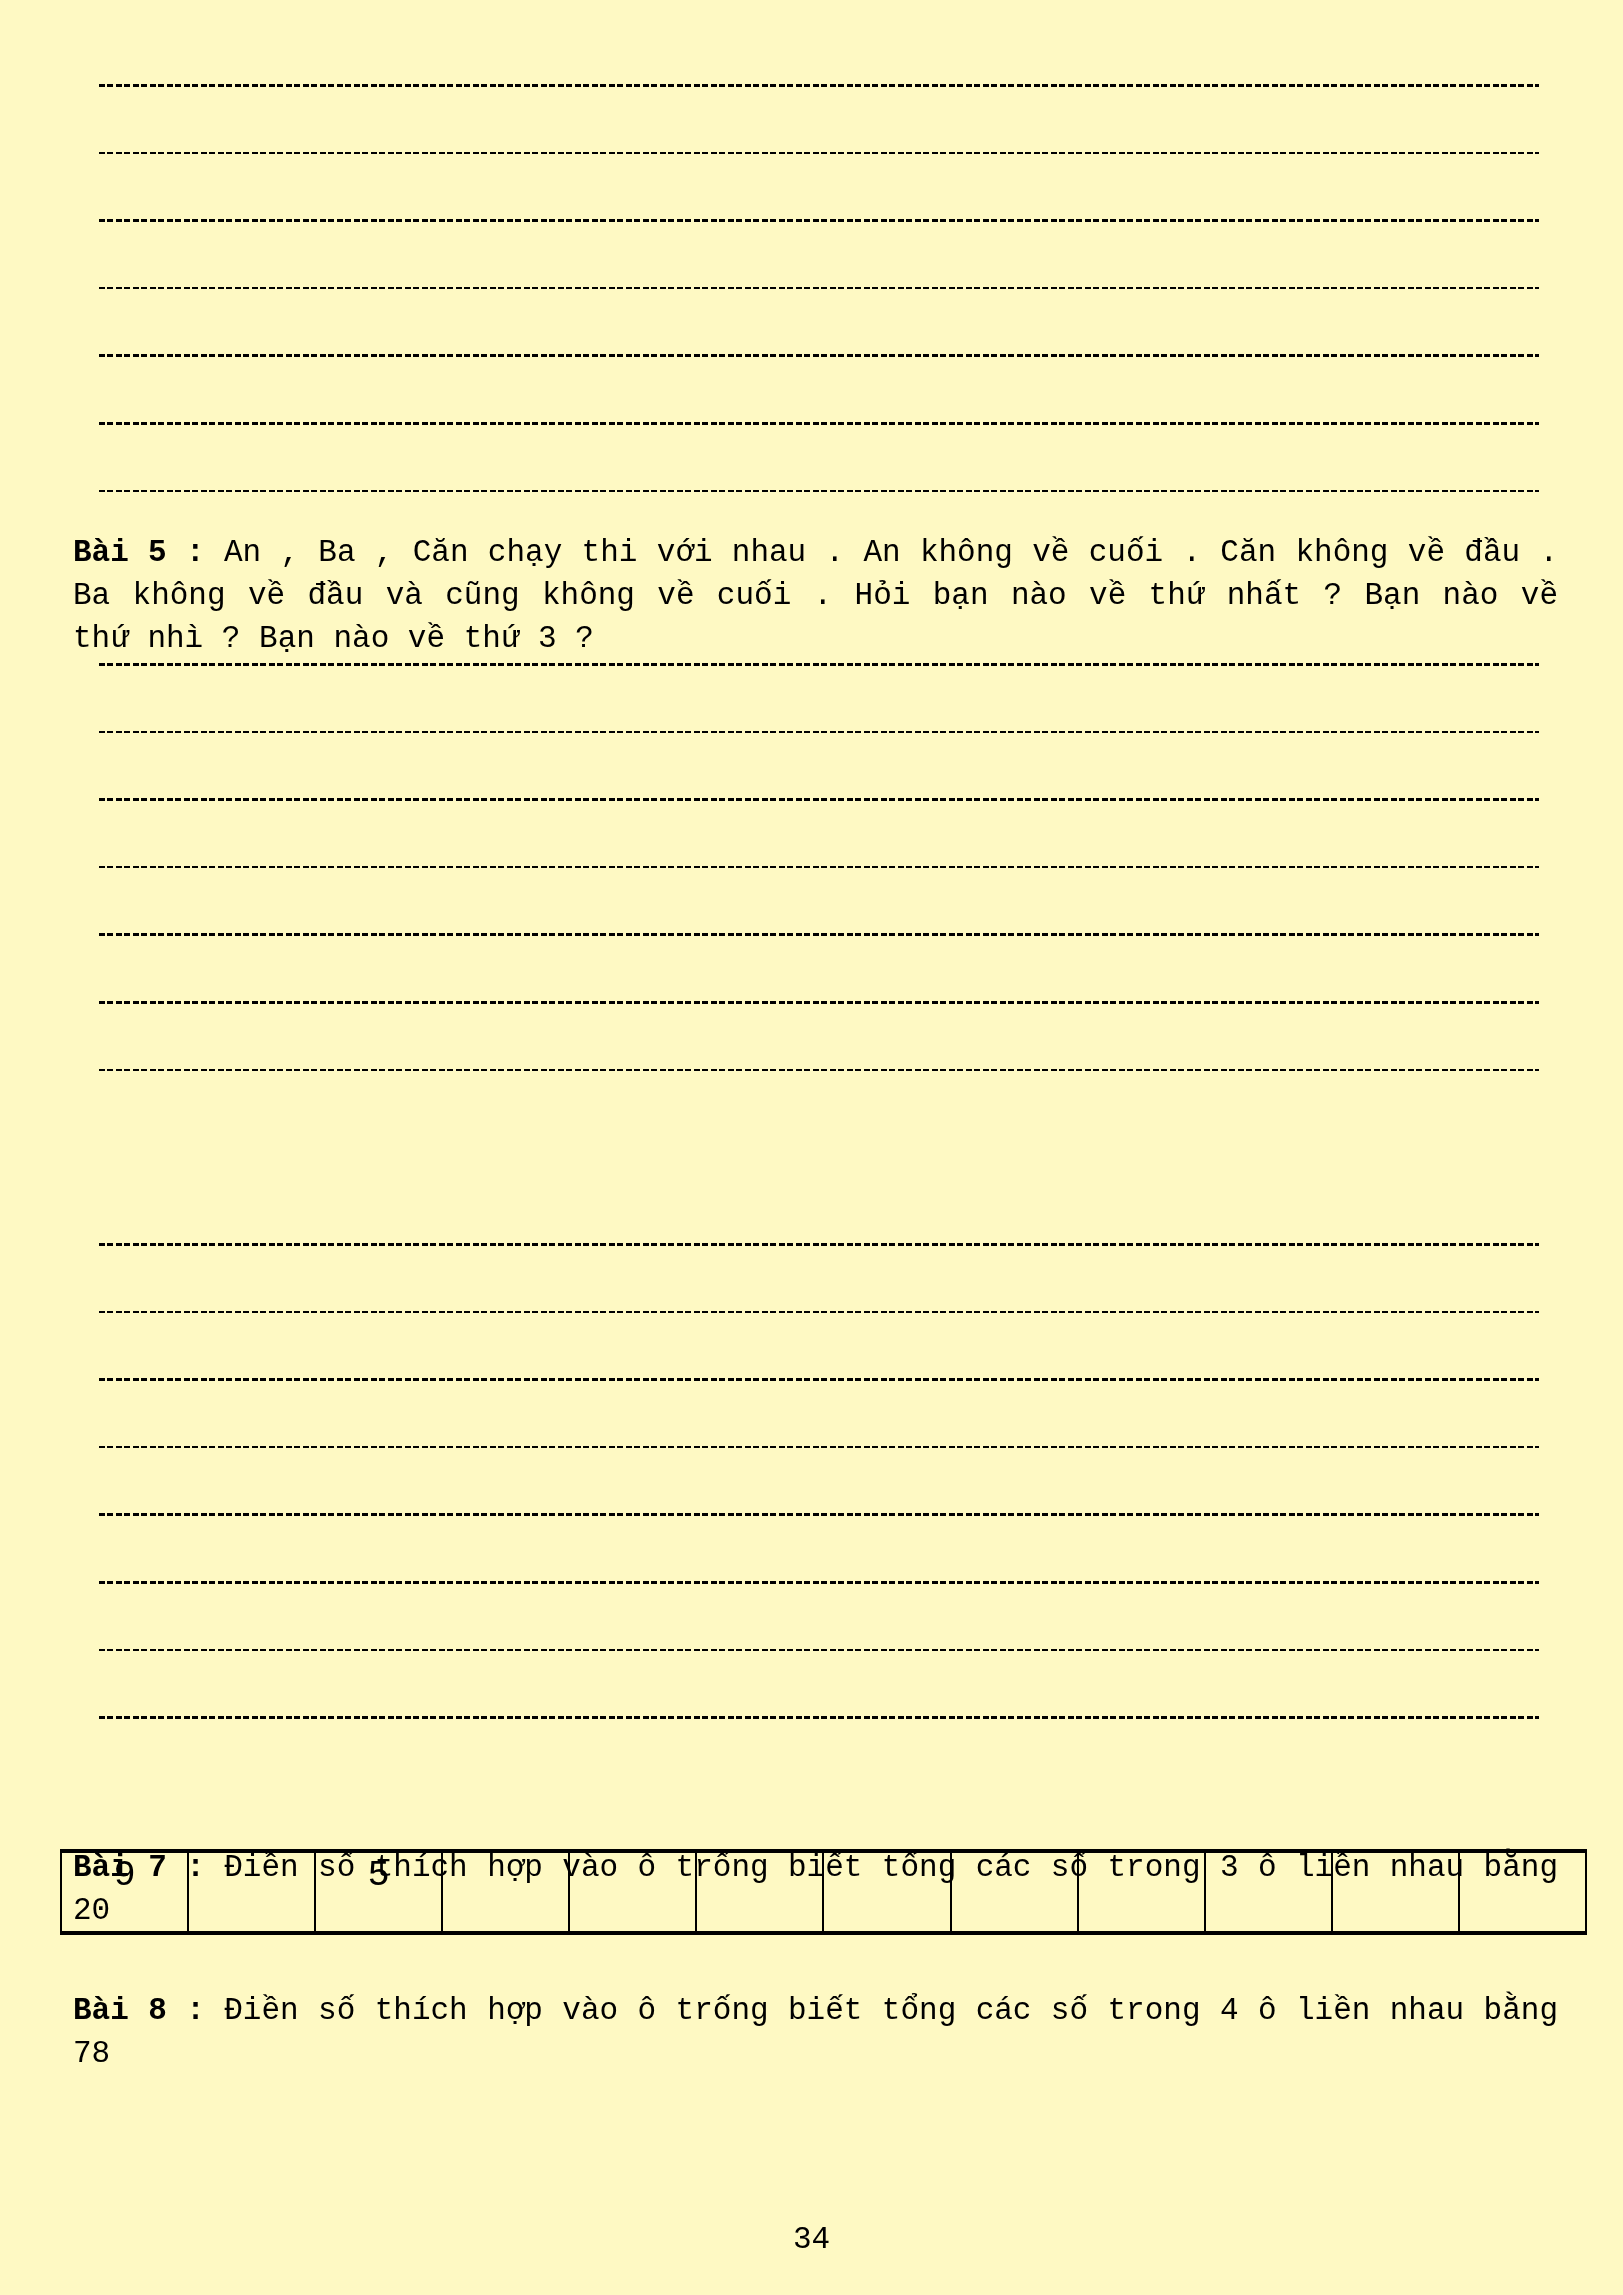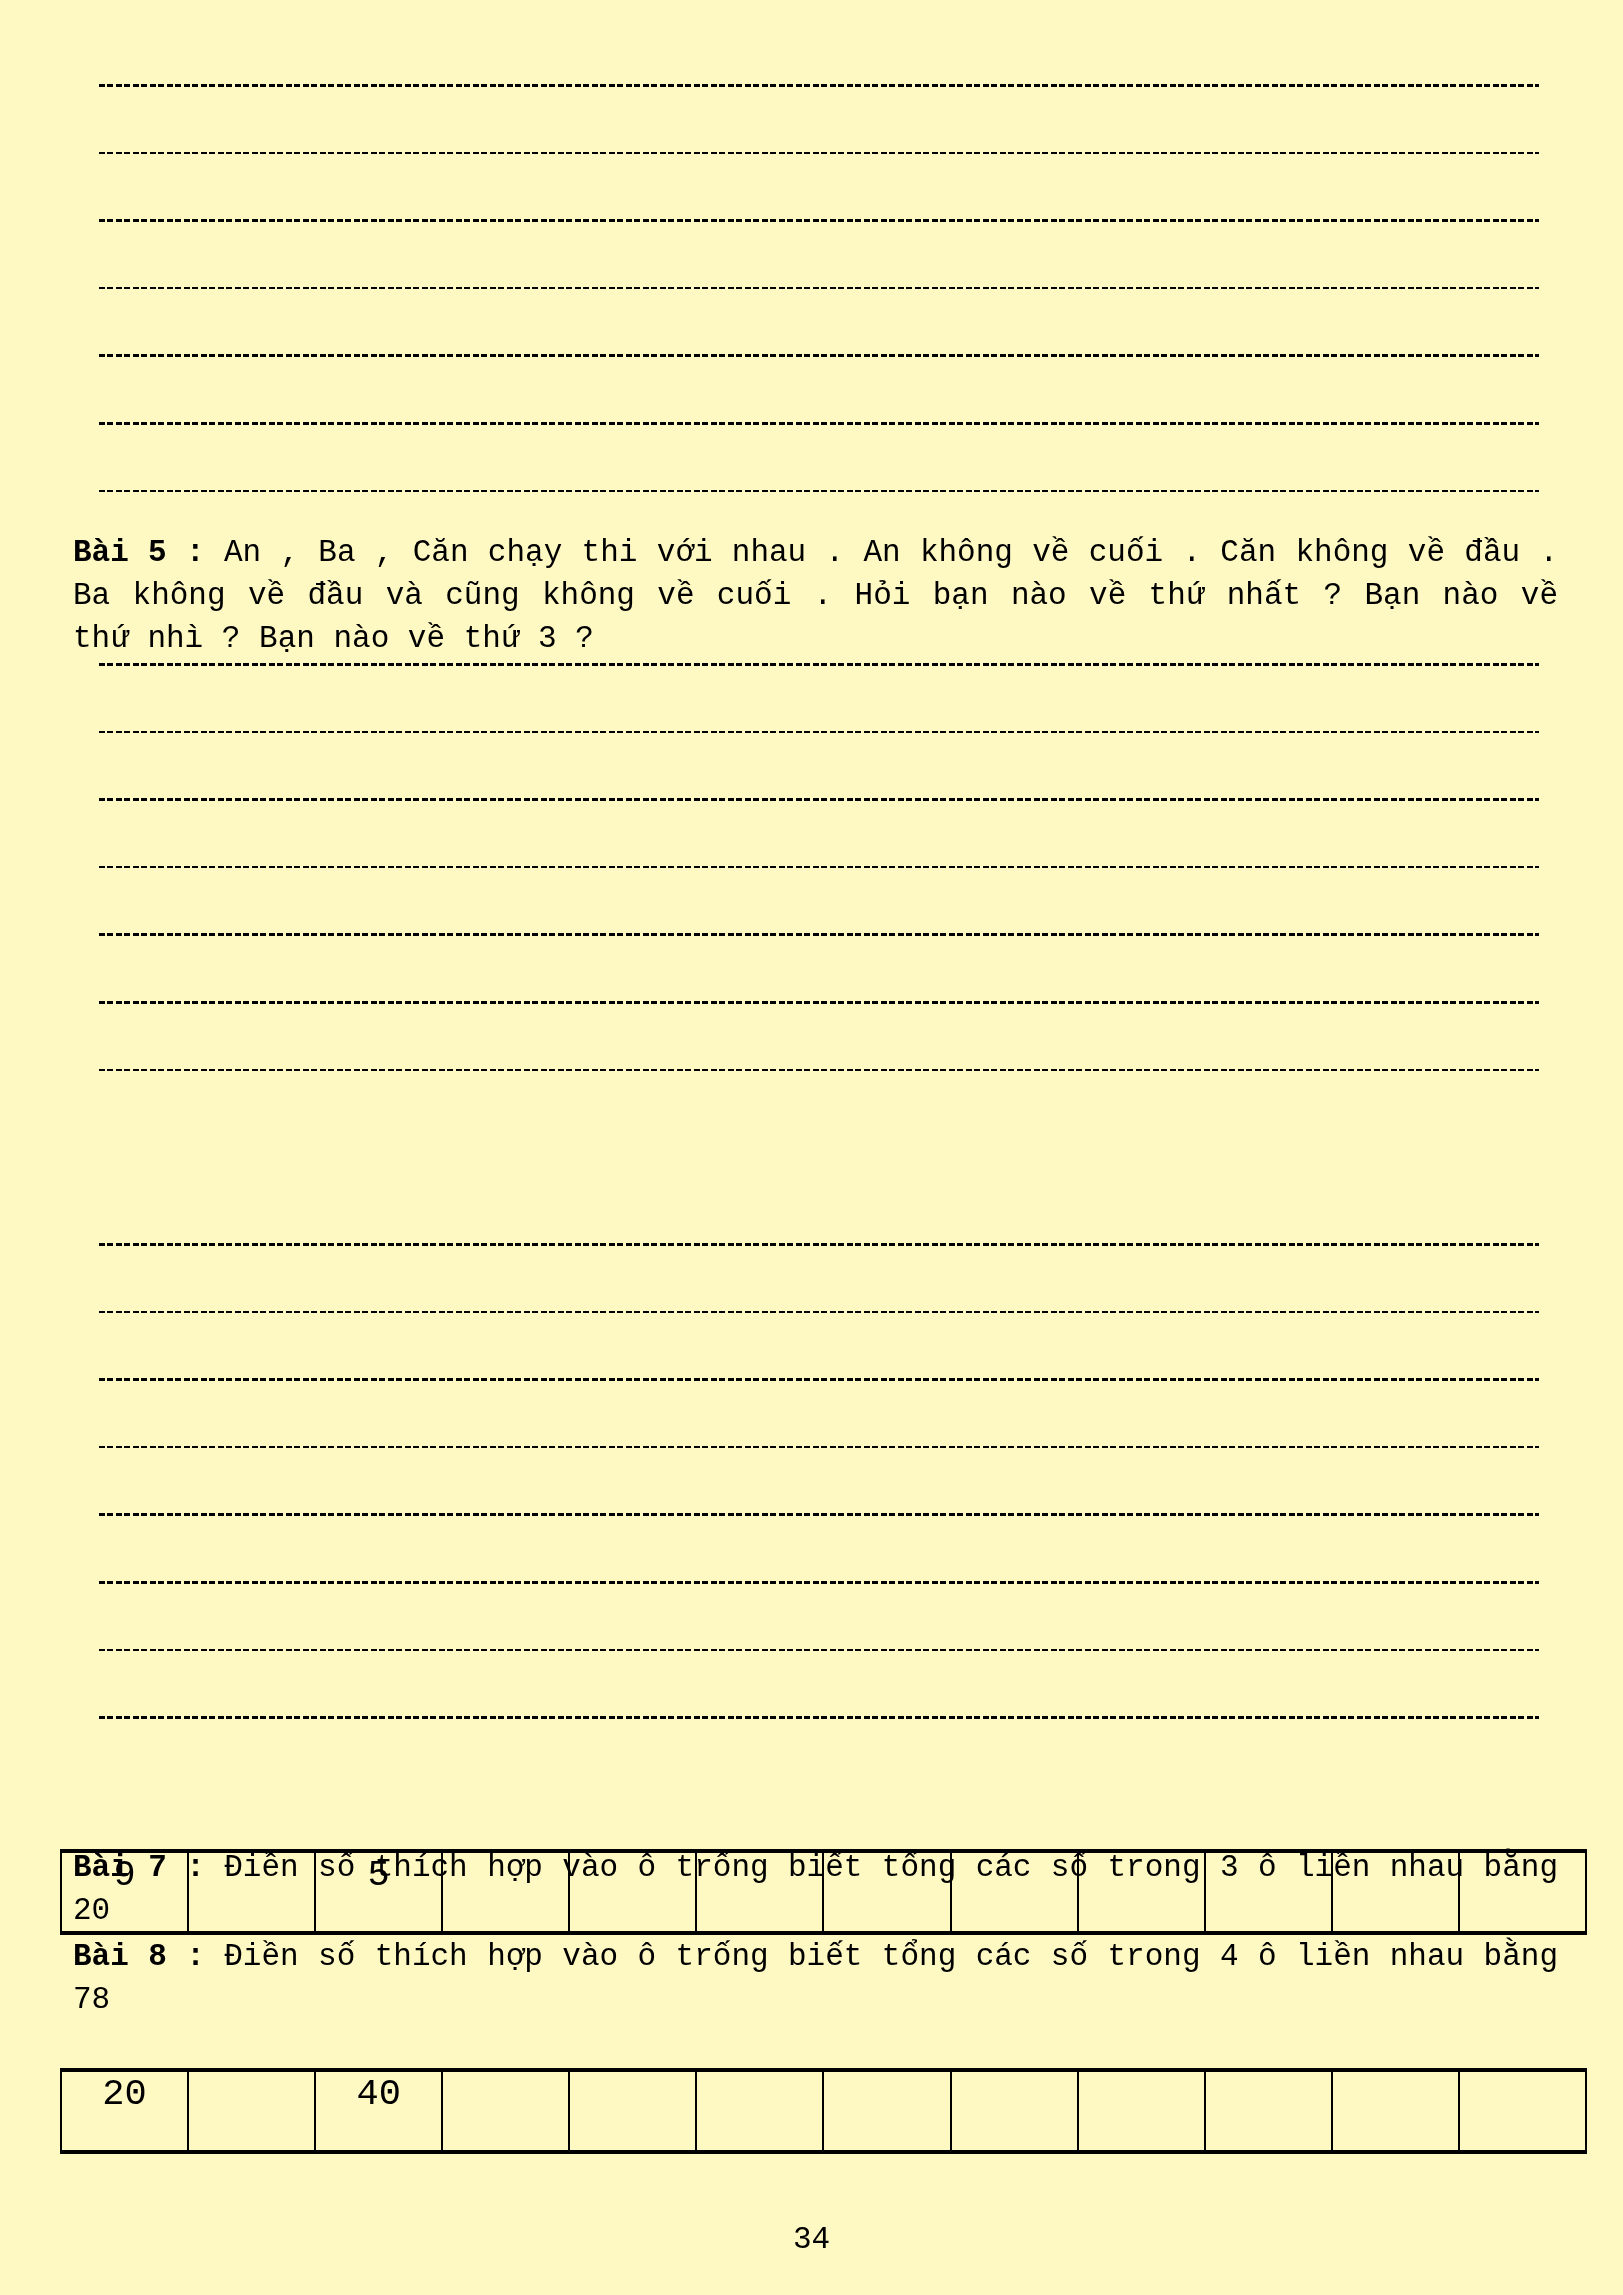--- a/index.html
+++ b/index.html
@@ -101,36 +101,22 @@
     <div class="cell"></div>
     <div class="cell"></div>
     <div class="cell"></div>
     <div class="cell"></div>
     <div class="cell"></div>
     <div class="cell"></div>
     <div class="cell"></div>
     <div class="cell"></div>
   </div>
 
-  <p class="heading" style="top:1935px">
+  <p class="heading" style="top:1989px">
     <span class="problem-label">Bài 8 :</span>
     <span class="problem-text">Điền số thích hợp vào ô trống biết tổng các số trong 4 ô liền nhau bằng 78</span>
   </p>
 
-  <div class="numstrip" style="top:2068px">
-    <div class="cell">20</div>
-    <div class="cell"></div>
-    <div class="cell">40</div>
-    <div class="cell"></div>
-    <div class="cell"></div>
-    <div class="cell"></div>
-    <div class="cell"></div>
-    <div class="cell"></div>
-    <div class="cell"></div>
-    <div class="cell"></div>
-    <div class="cell"></div>
-    <div class="cell"></div>
-  </div>
 
   <div class="page-number">34</div>
 
 </div>
 
 
 </body></html>

